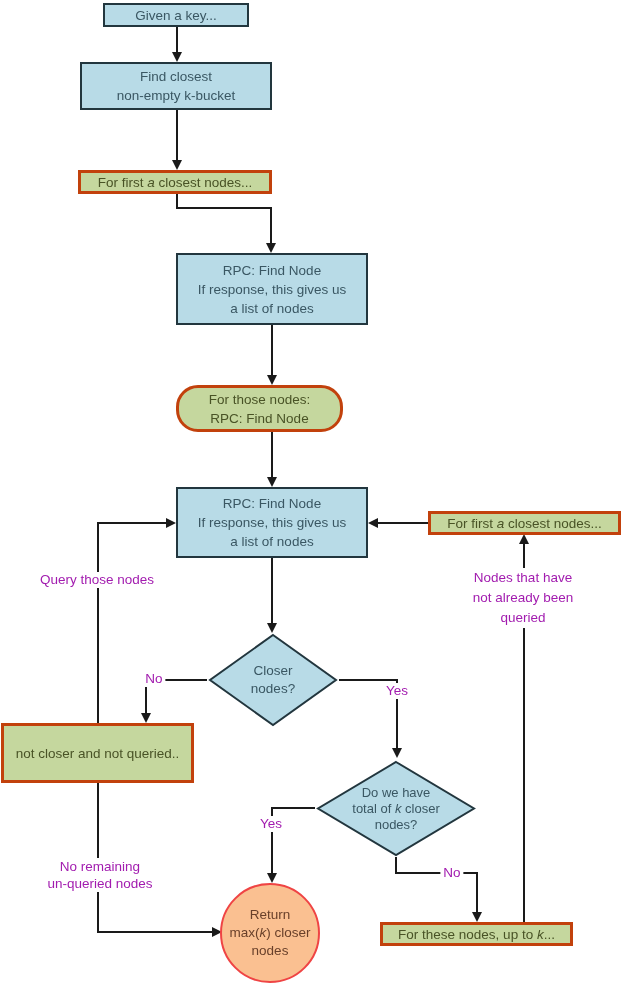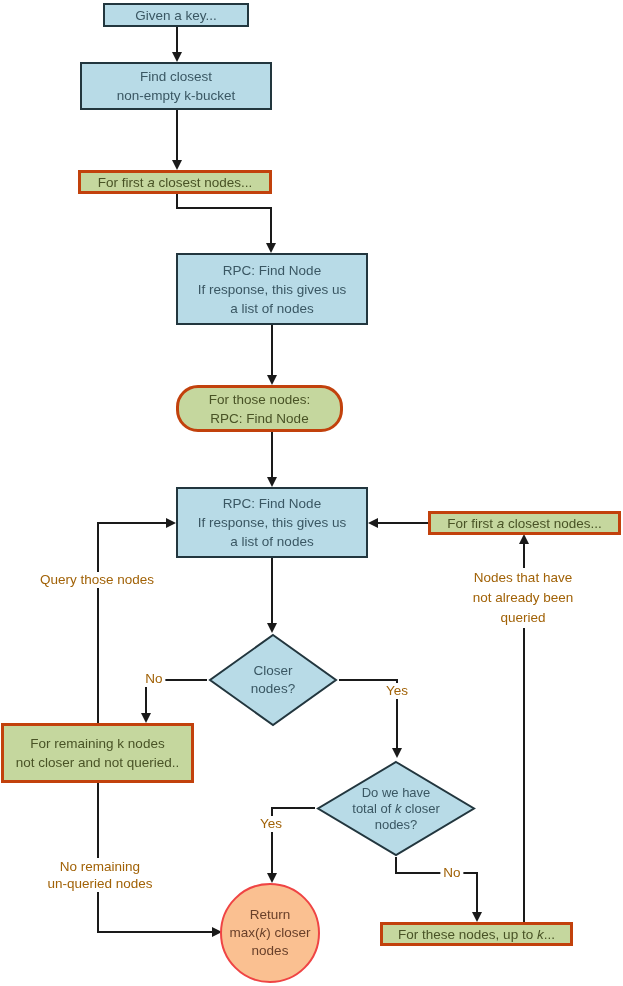--- a/index.html
+++ b/index.html
@@ -22,21 +22,21 @@
   .hl,.vl{position:absolute;background:#1a1a1a;}
   .hl{height:2px;}
   .vl{width:2px;}
   .arr{position:absolute;width:0;height:0;}
   .a-down{border-left:5px solid transparent;border-right:5px solid transparent;border-top:10px solid #1a1a1a;}
   .a-up{border-left:5px solid transparent;border-right:5px solid transparent;border-bottom:10px solid #1a1a1a;}
   .a-left{border-top:5px solid transparent;border-bottom:5px solid transparent;border-right:10px solid #1a1a1a;}
   .a-right{border-top:5px solid transparent;border-bottom:5px solid transparent;border-left:10px solid #1a1a1a;}
   .lbl{
     position:absolute;transform:translateX(-50%);background:#ffffff;
-    padding:0 3px;font-size:13.5px;line-height:16px;text-align:center;white-space:nowrap;color:#a16207;
+    padding:0 3px;font-size:13.5px;line-height:16px;text-align:center;white-space:nowrap;color:#a21caf;
   }
   .lbl.multi{line-height:20px;}
   .lbl.multi2{line-height:17px;}
   em{font-style:italic;}
 </style>
 </head>
 <body>
 
 <div class="canvas">
 
@@ -129,21 +129,20 @@
     <svg width="132" height="94" viewBox="0 0 132 94">
       <polygon points="66,2 129,47 66,92 3,47" fill="#b8dbe7" stroke="#22363e" stroke-width="2"></polygon>
     </svg>
     <div class="dtext">
       <div class="ln">Closer</div>
       <div class="ln">nodes?</div>
     </div>
   </div>
 
   <div class="node box-green" style="left:1px;top:723px;width:193px;height:60px;">
-    <div class="ln">For remaining k nodes</div>
     <div class="ln">not closer and not queried..</div>
   </div>
 
   <div class="node diamond" style="left:315px;top:760px;width:162px;height:97px;text-align:center;">
     <svg width="162" height="97" viewBox="0 0 162 97">
       <polygon points="81,2 159,48.5 81,95 3,48.5" fill="#b8dbe7" stroke="#22363e" stroke-width="2"></polygon>
     </svg>
     <div class="dtext" style="line-height:16px;font-size:13px;">
       <div class="ln">Do we have</div>
       <div class="ln"><span>total of </span><em>k</em><span> closer</span></div>

